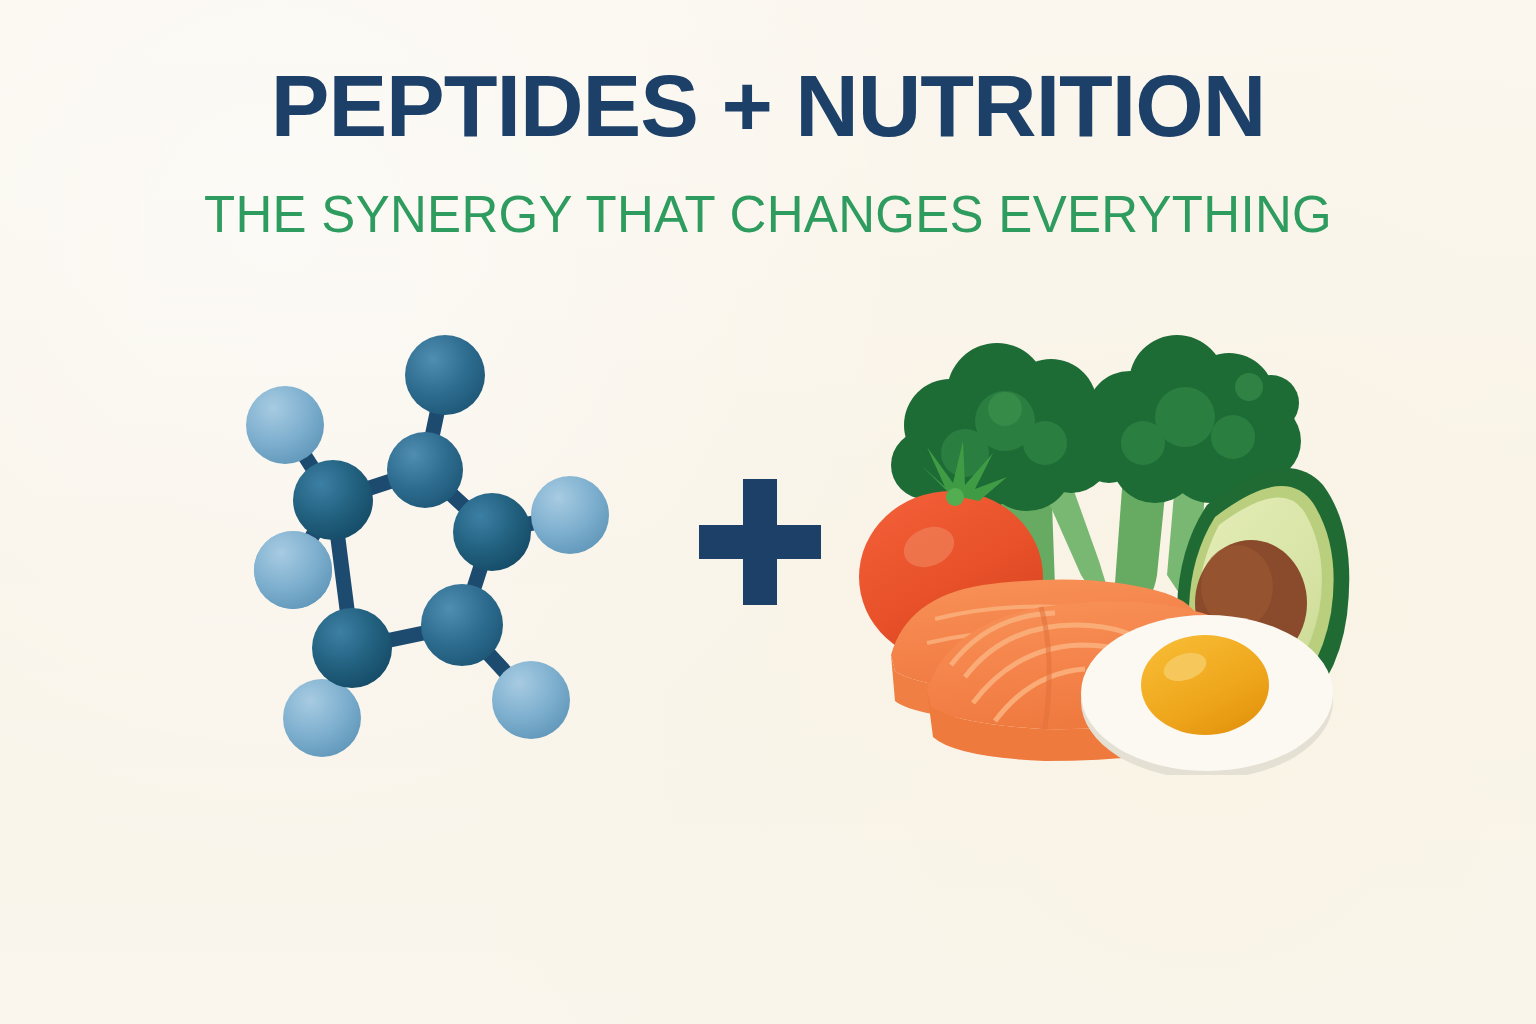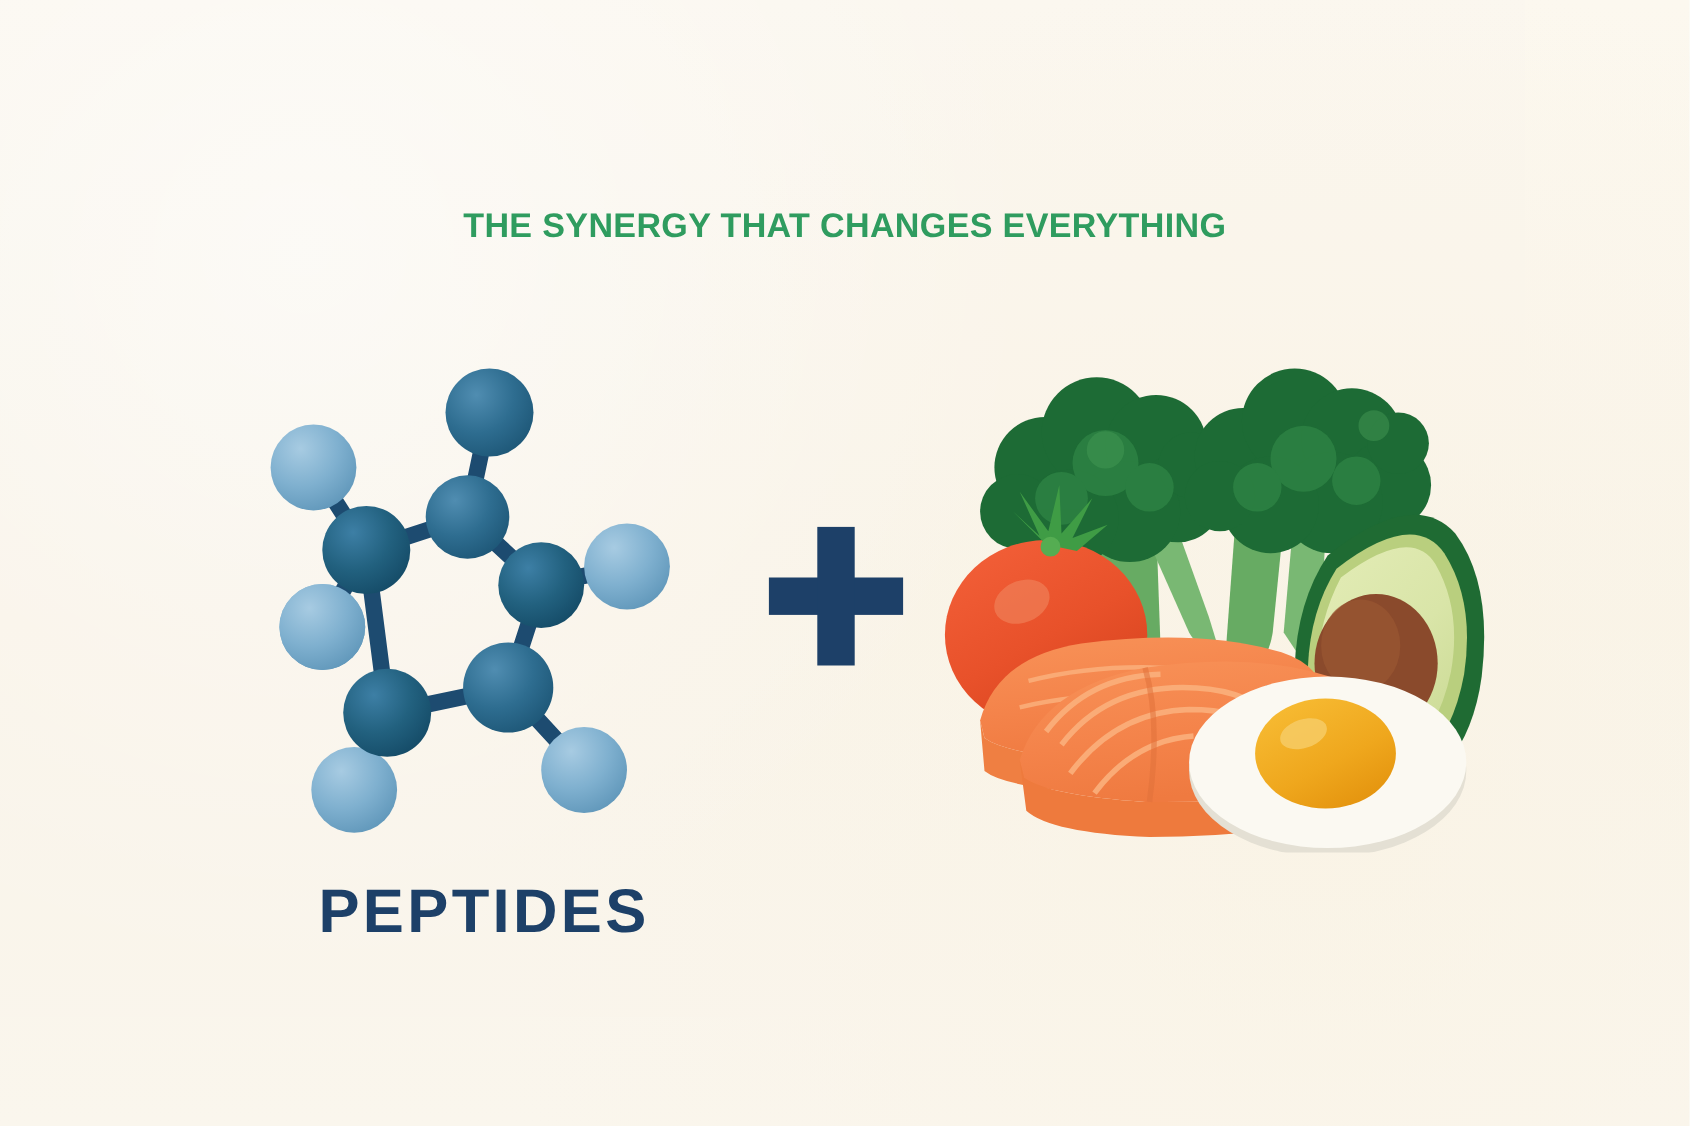--- a/index.html
+++ b/index.html
@@ -39,23 +39,23 @@
     letter-spacing: -1px;
     color: #1d4068;
     white-space: nowrap;
   }
   #subtitle {
     position: absolute;
     top: 189px;
     left: 0;
     width: 1536px;
     text-align: center;
-    font-size: 31px;
+    font-size: 51px;
     line-height: 1;
-    font-weight: 700;
+    font-weight: 400;
     letter-spacing: 0.3px;
     color: #2f9c5f;
     white-space: nowrap;
   }
   
   .panel-label {
     position: absolute;
     font-size: 56px;
     line-height: 1;
     font-weight: 700;
@@ -105,20 +105,21 @@
   }
   svg { display: block; }
 </style>
 </head>
 <body>
 
 <div id="canvas">
 
   <div id="paper-texture"></div>
 
+  <div id="title">PEPTIDES + NUTRITION</div>
 
   <div id="subtitle">THE SYNERGY THAT CHANGES EVERYTHING</div>
 
   <div id="molecule-art">
     <svg width="420" height="450" viewBox="0 0 420 450" xmlns="http://www.w3.org/2000/svg">
       <defs>
         <radialGradient id="gDark" cx="35%" cy="30%" r="78%">
           <stop offset="0%" stop-color="#3d7fa5"></stop>
           <stop offset="55%" stop-color="#22617f"></stop>
           <stop offset="100%" stop-color="#144a66"></stop>
@@ -291,16 +292,15 @@
 
       <g>
         <ellipse cx="352" cy="376" rx="126" ry="78" fill="#e4e0d4"></ellipse>
         <ellipse cx="352" cy="368" rx="126" ry="78" fill="#fbf9f2"></ellipse>
         <ellipse cx="350" cy="360" rx="64" ry="50" fill="url(#yolkG)"></ellipse>
         <ellipse cx="330" cy="342" rx="22" ry="13" fill="#f7cf6d" opacity="0.75" transform="rotate(-18 330 342)"></ellipse>
       </g>
     </svg>
   </div>
 
-  <div class="panel-label" id="label-peptides">PEPTIDES</div>
 
 
 </div>
 
 </body></html>

